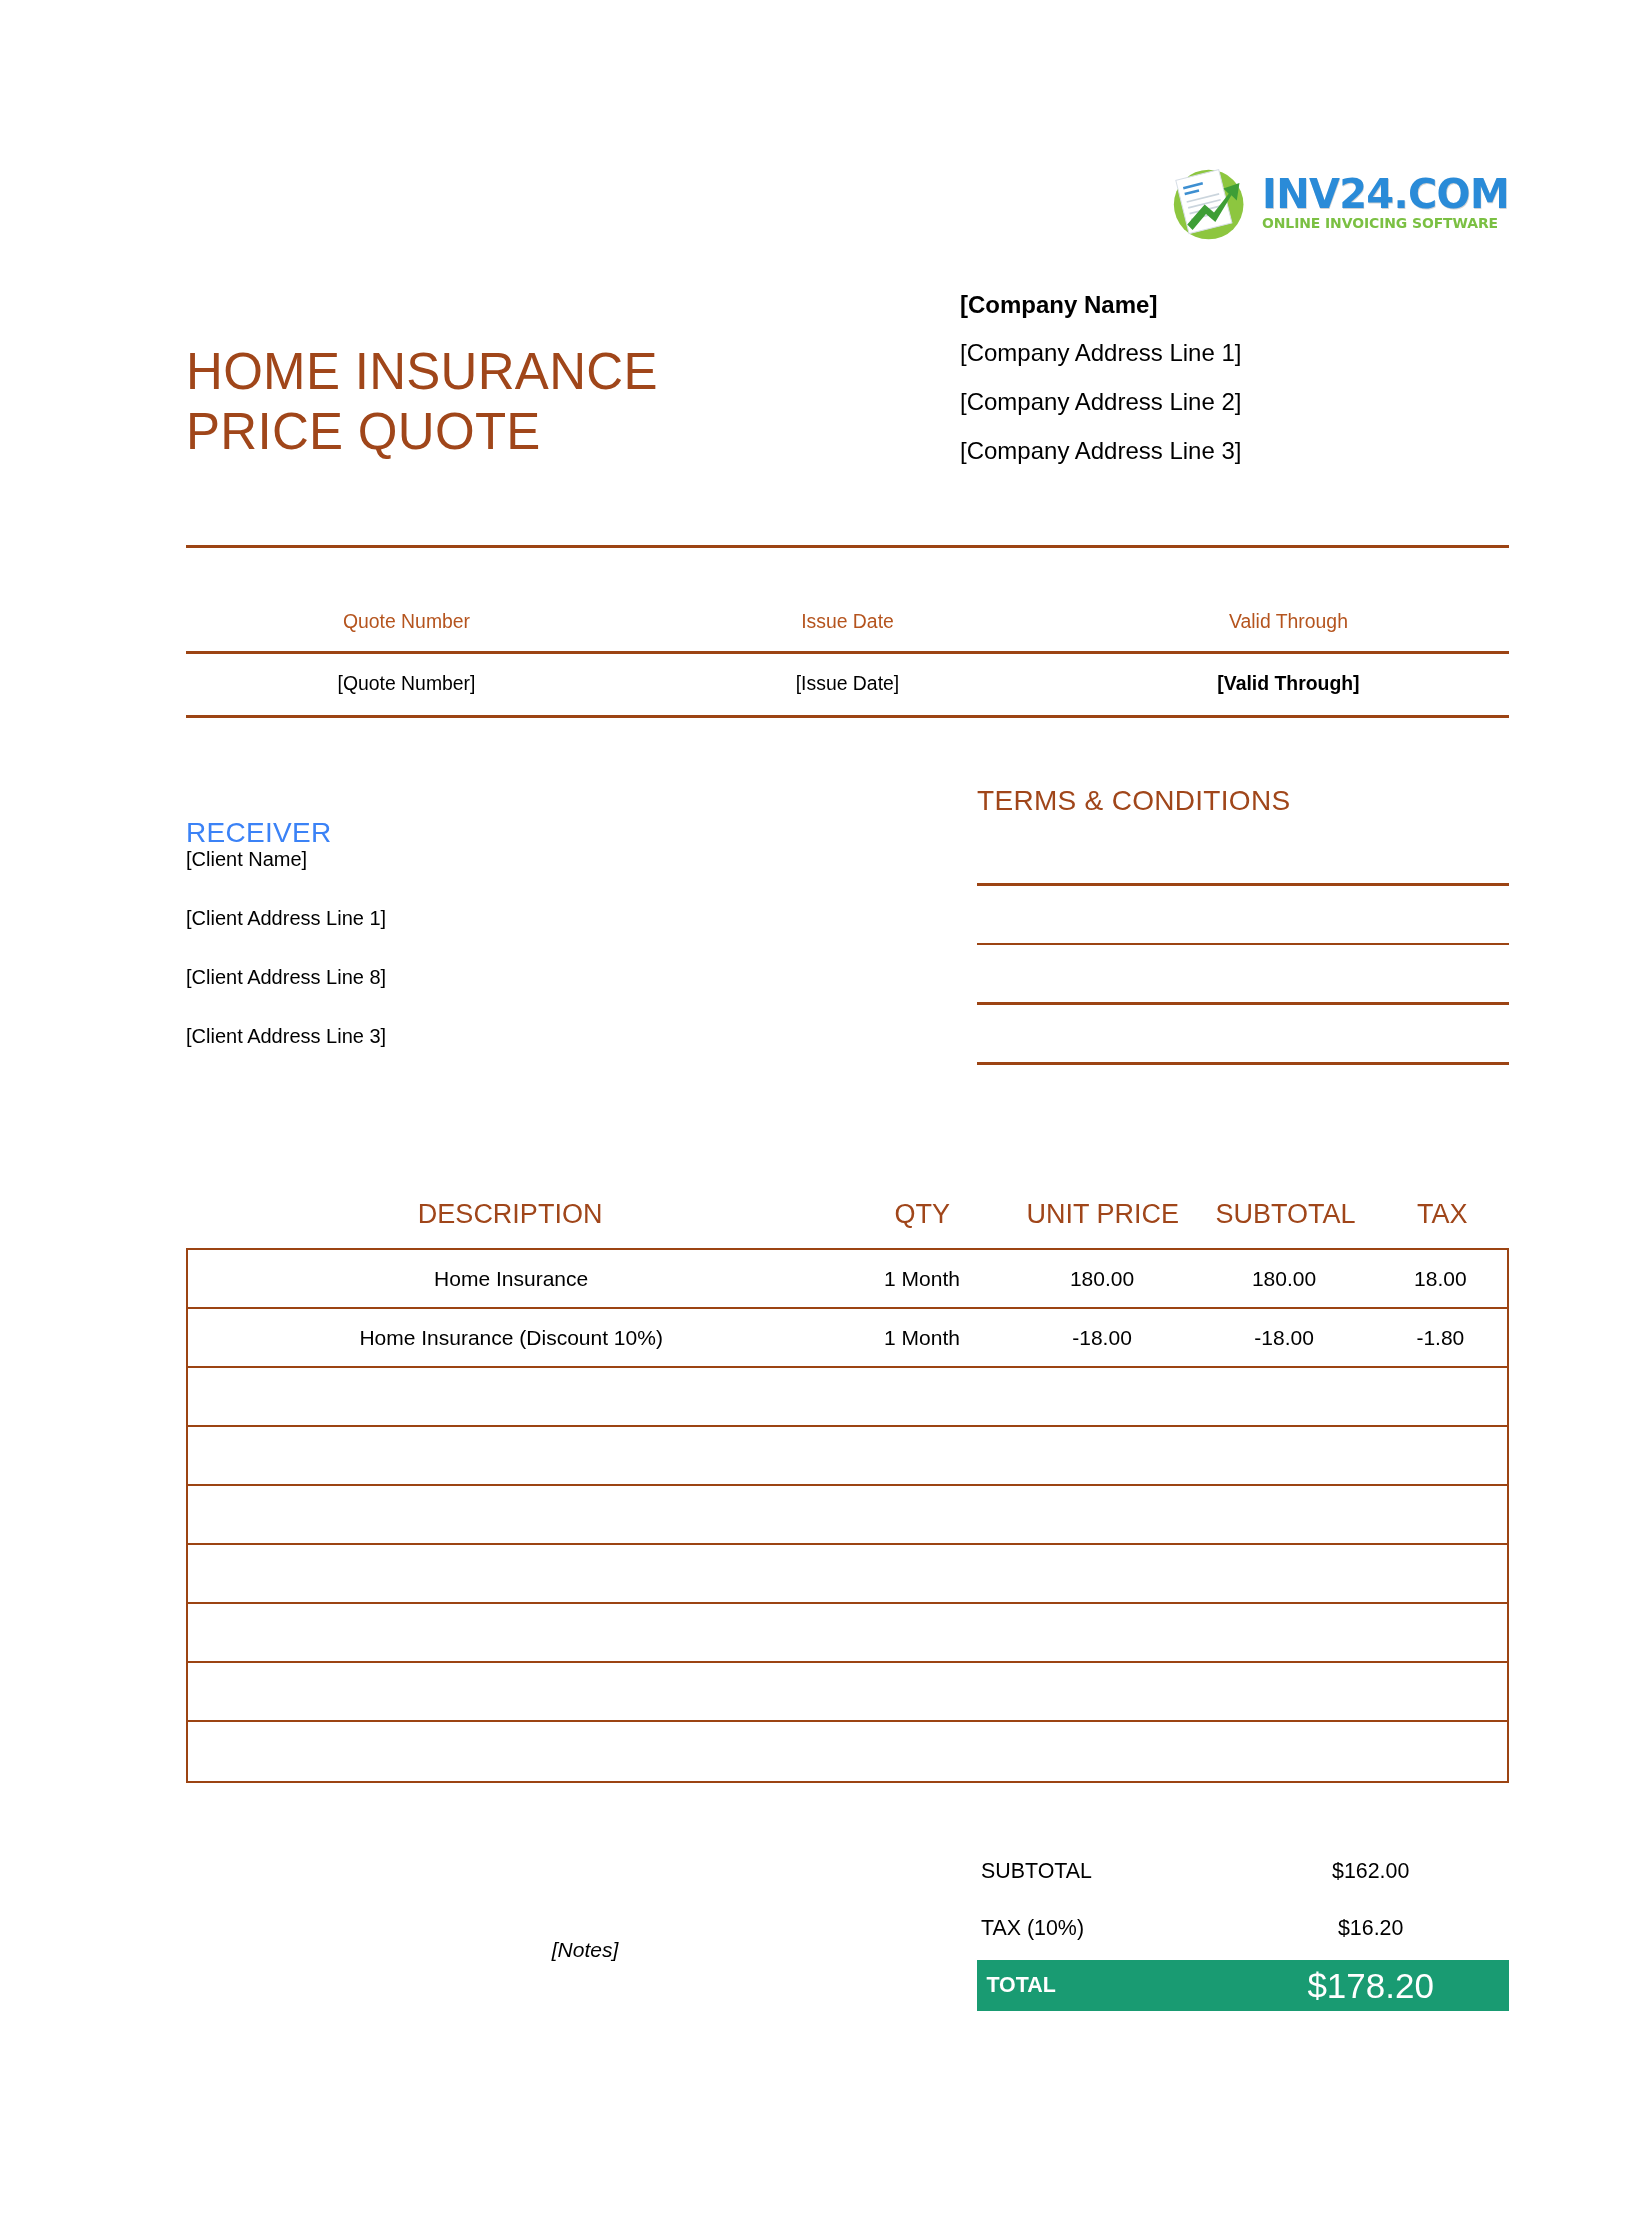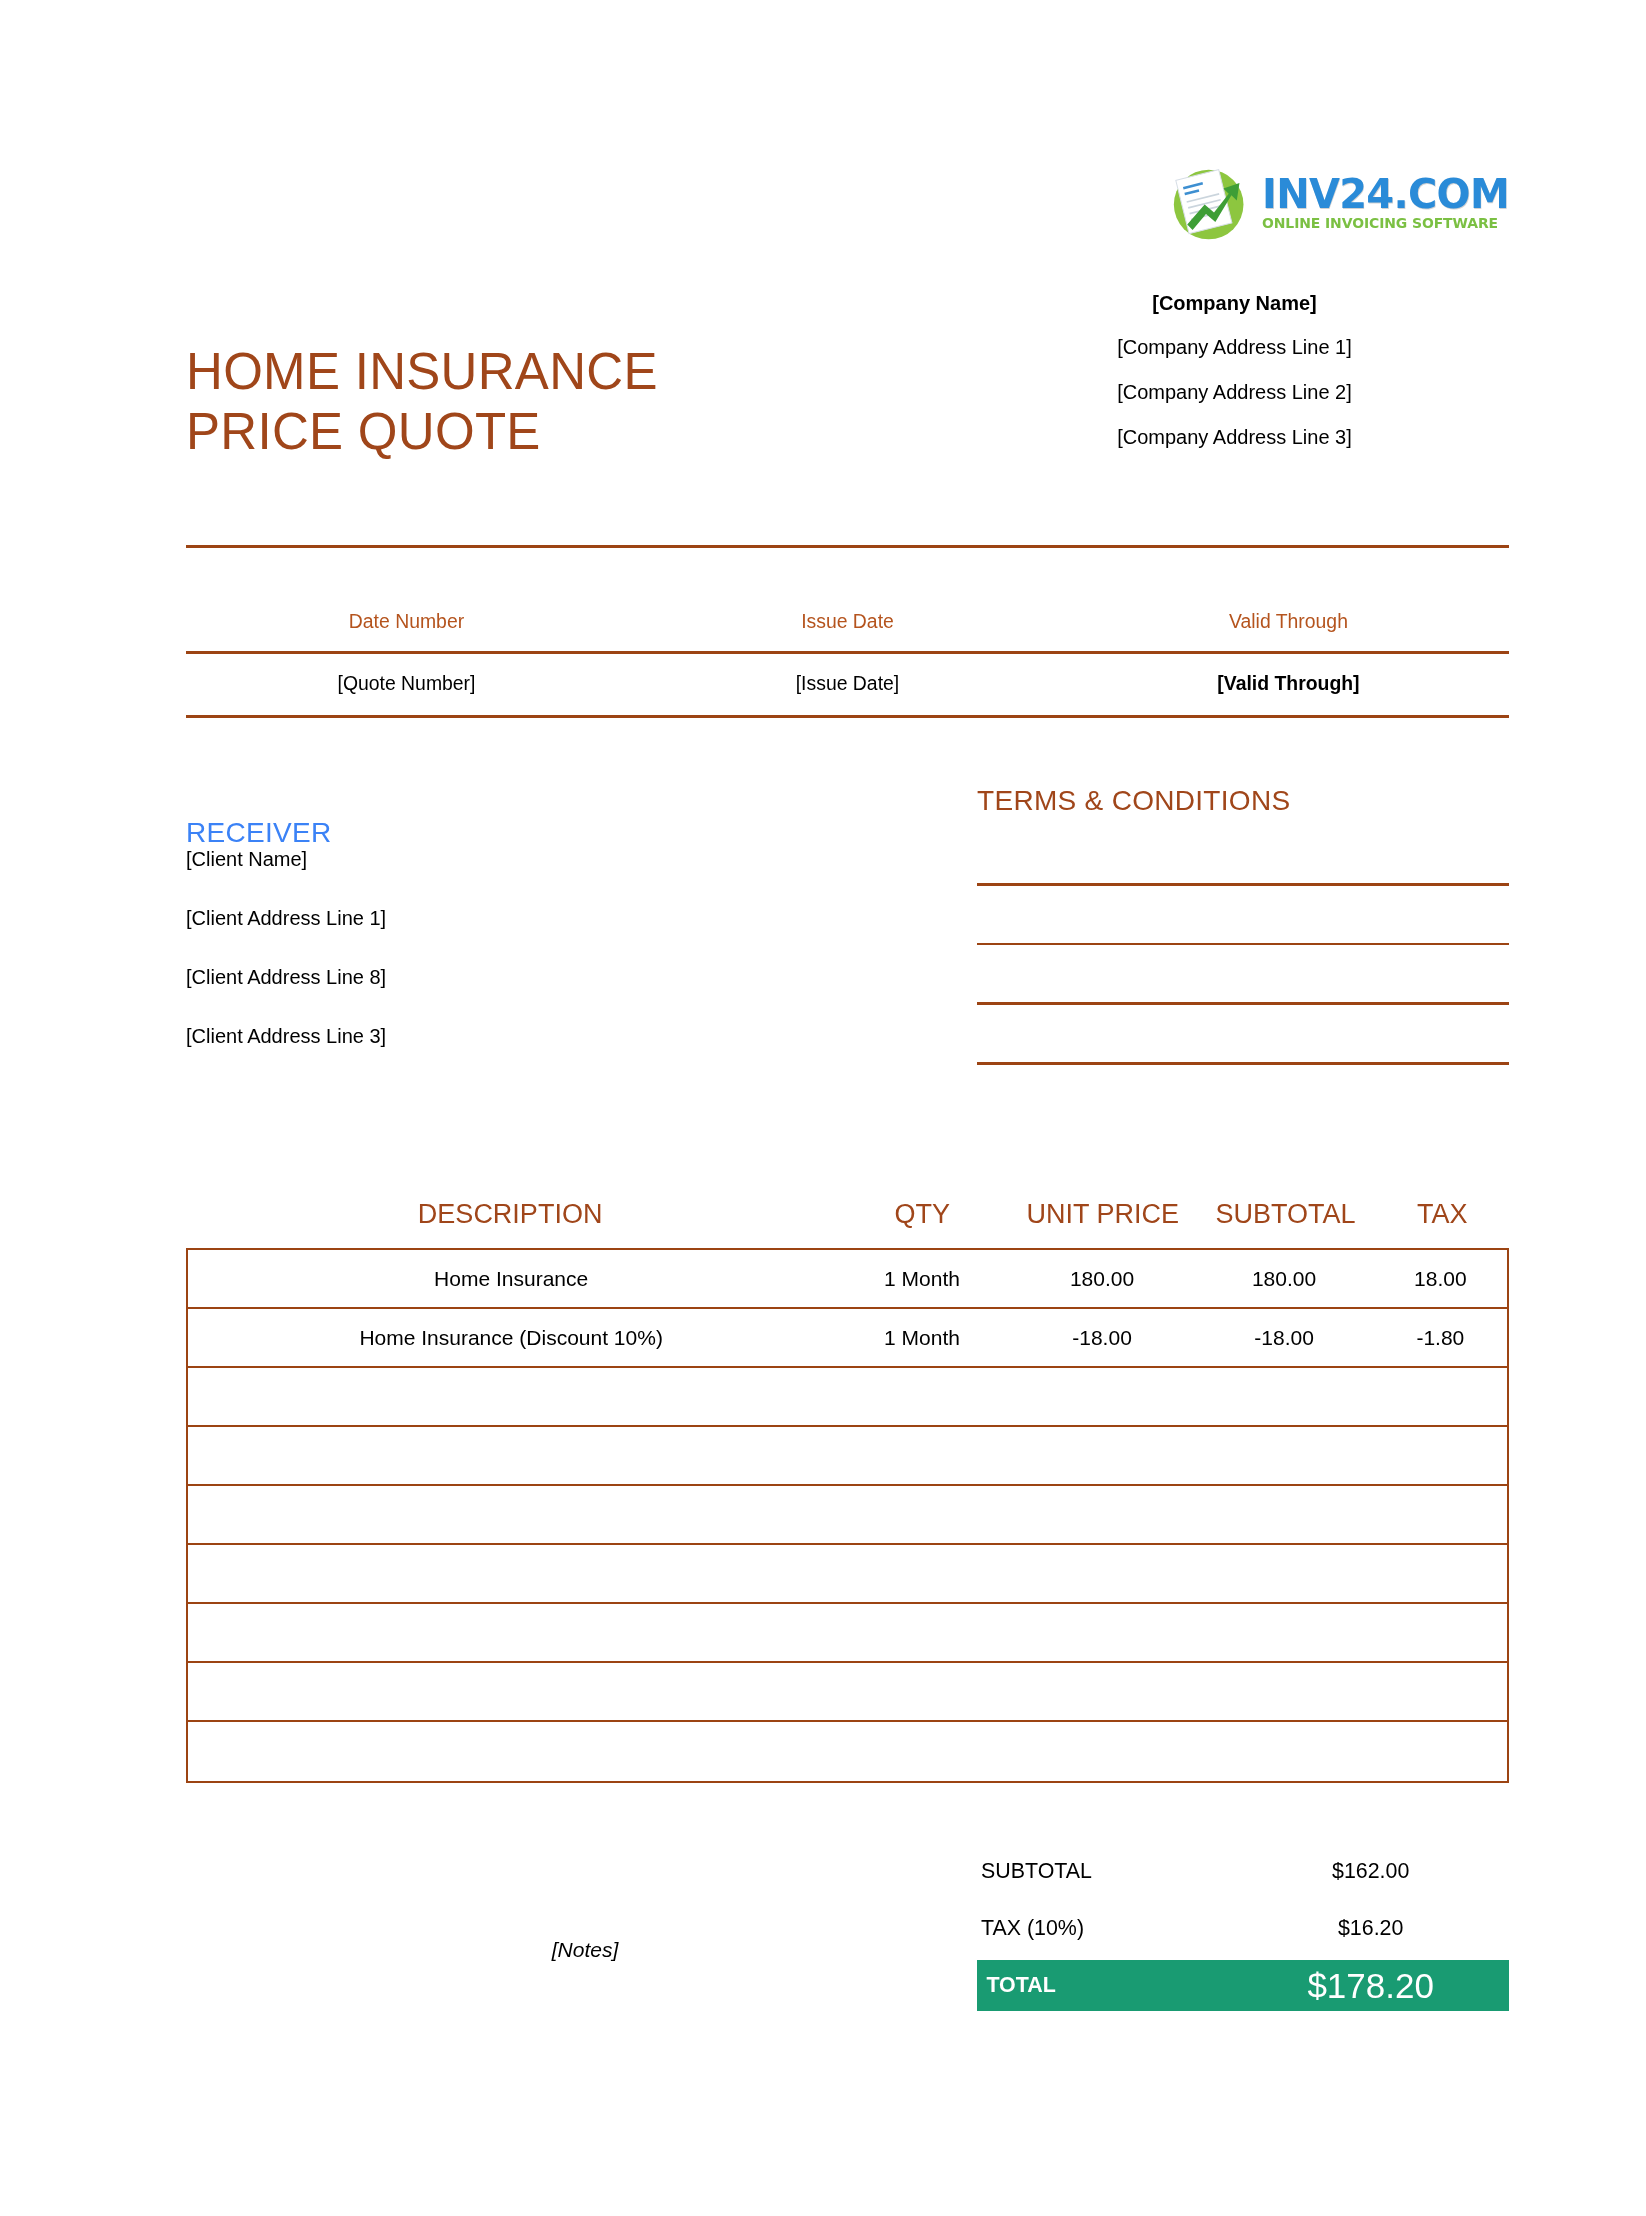--- a/index.html
+++ b/index.html
@@ -84,22 +84,22 @@
     font-weight: normal;
     letter-spacing: 0.3px;
     white-space: pre-line;
   }
 
   
   .company-block {
     position: absolute;
     right: 0;
     top: 293px;
-    text-align: center;
-    font-size: 20px;
+    text-align: left;
+    font-size: 24px;
     line-height: 1.0;
     width: 549px;
   }
   .company-block .cname {
     font-weight: bold;
     display: block;
     margin-bottom: 24px;
   }
   .company-block .cline {
     display: block;
@@ -298,21 +298,21 @@
     <div class="company-block">
       <span class="cname">[Company Name]</span>
       <span class="cline">[Company Address Line 1]</span>
       <span class="cline">[Company Address Line 2]</span>
       <span class="cline">[Company Address Line 3]</span>
     </div>
 
     <div class="rule-main" style="top: 545px; background: rgb(156, 68, 19);"></div>
 
     <div class="meta-head" style="color: rgb(181, 84, 30);">
-      <div class="meta-col">Date Number</div>
+      <div class="meta-col">Quote Number</div>
       <div class="meta-col">Issue Date</div>
       <div class="meta-col">Valid Through</div>
     </div>
 
     <div class="rule-main" style="top: 651px; background: rgb(156, 68, 19);"></div>
 
     <div class="meta-vals">
       <div class="meta-col">[Quote Number]</div>
       <div class="meta-col">[Issue Date]</div>
       <div class="meta-col bold">[Valid Through]</div>

